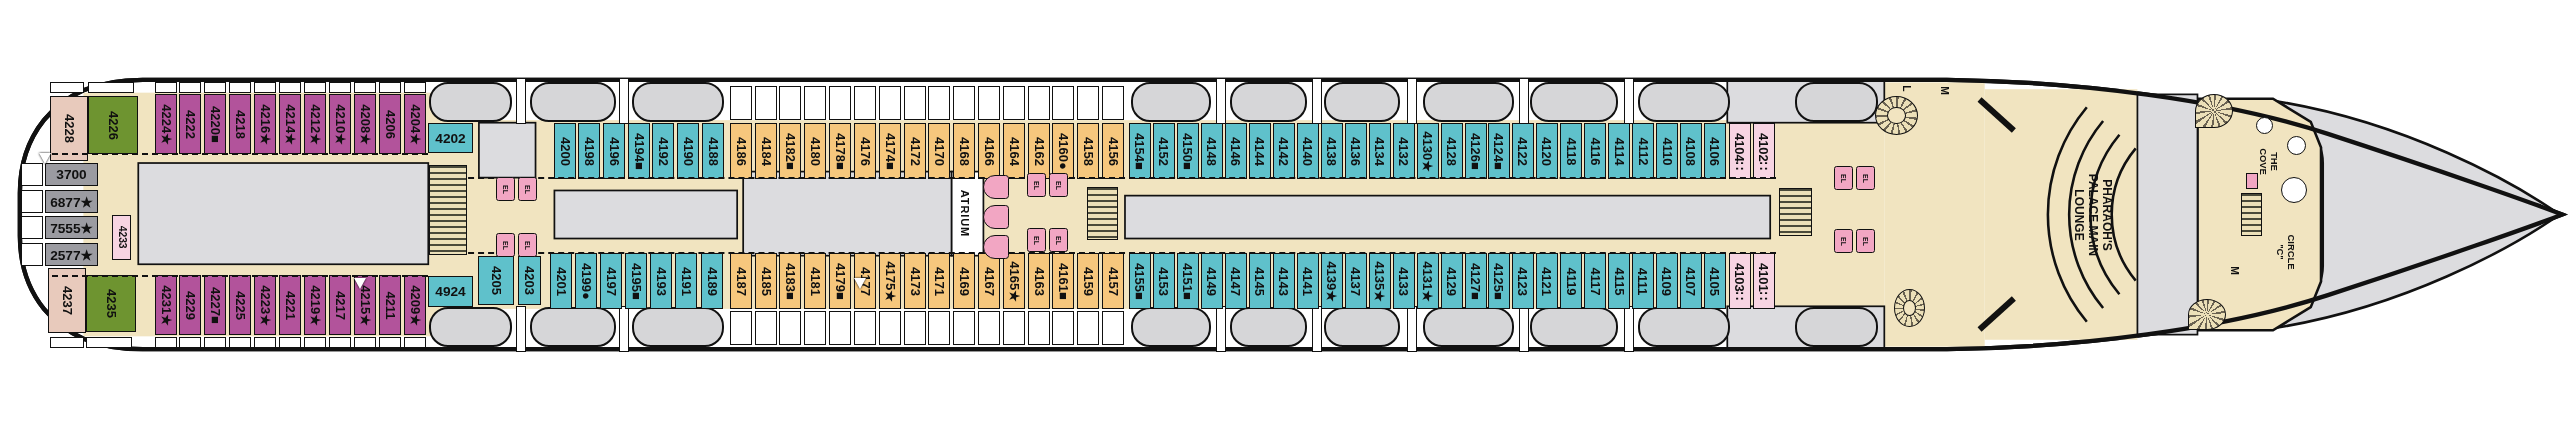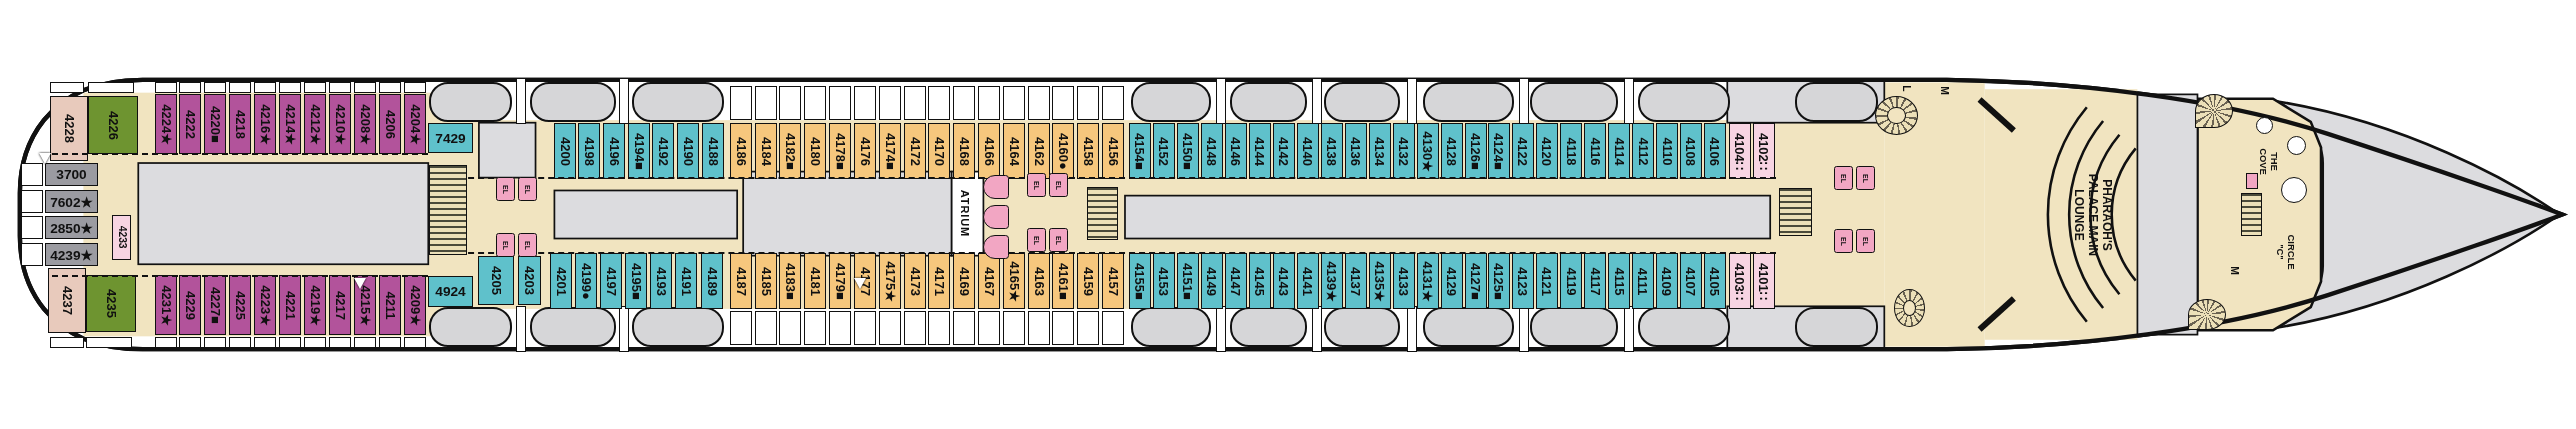--- a/index.html
+++ b/index.html
@@ -557,42 +557,42 @@
     <div class="abs cabin" style="left: 1753px; top: 123px; width: 21.5px; height: 56px; background: rgb(247, 212, 226);">
       <span class="clabel">4102∷</span>
     </div>
     <div class="abs cabin" style="left: 1729px; top: 253px; width: 21.5px; height: 56px; background: rgb(247, 212, 226);">
       <span class="clabel">4103∷</span>
     </div>
     <div class="abs cabin" style="left: 1753px; top: 253px; width: 21.5px; height: 56px; background: rgb(247, 212, 226);">
       <span class="clabel">4101∷</span>
     </div>
     <div class="abs cabin" style="left: 428px; top: 123px; width: 45px; height: 30px; background: rgb(95, 193, 203);">
-      <span class="hlabel">7429</span>
+      <span class="hlabel">4202</span>
     </div>
     <div class="abs cabin" style="left: 428px; top: 276px; width: 45px; height: 31px; background: rgb(95, 193, 203);">
       <span class="hlabel">4924</span>
     </div>
     <div class="abs cabin" style="left: 478px; top: 256px; width: 36px; height: 49px; background: rgb(95, 193, 203);">
       <span class="clabel">4205</span>
     </div>
     <div class="abs cabin" style="left: 518px; top: 256px; width: 23px; height: 49px; background: rgb(95, 193, 203);">
       <span class="clabel">4203</span>
     </div>
     <div class="abs cabin" style="left: 45px; top: 163px; width: 53px; height: 23px; background: rgb(155, 155, 161);">
       <span class="hlabel">3700</span>
     </div>
     <div class="abs cabin" style="left: 45px; top: 190px; width: 53px; height: 23px; background: rgb(155, 155, 161);">
-      <span class="hlabel">7602★</span>
+      <span class="hlabel">6877★</span>
     </div>
     <div class="abs cabin" style="left: 45px; top: 216px; width: 53px; height: 23px; background: rgb(155, 155, 161);">
-      <span class="hlabel">2850★</span>
+      <span class="hlabel">7555★</span>
     </div>
     <div class="abs cabin" style="left: 45px; top: 243px; width: 53px; height: 23px; background: rgb(155, 155, 161);">
-      <span class="hlabel">4239★</span>
+      <span class="hlabel">2577★</span>
     </div>
     <div class="abs cabin" style="left: 112px; top: 215px; width: 19px; height: 45px; background: rgb(247, 212, 226);">
       <span class="clabel" style="font-size: 10.3px;">4233</span>
     </div>
     <div class="abs cabin" style="left: 50px; top: 96px; width: 38px; height: 65px; background: rgb(232, 202, 188);">
       <span class="clabel">4228</span>
     </div>
     <div class="abs cabin" style="left: 88px; top: 96px; width: 50px; height: 58px; background: rgb(110, 148, 48);">
       <span class="clabel">4226</span>
     </div>

